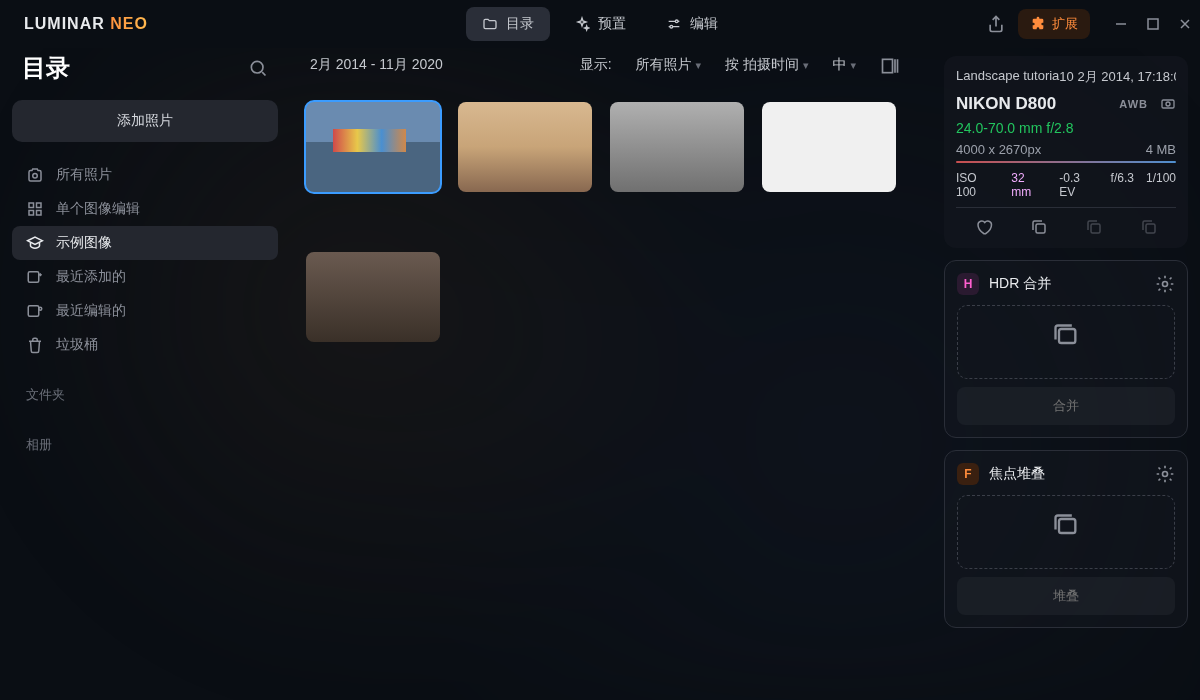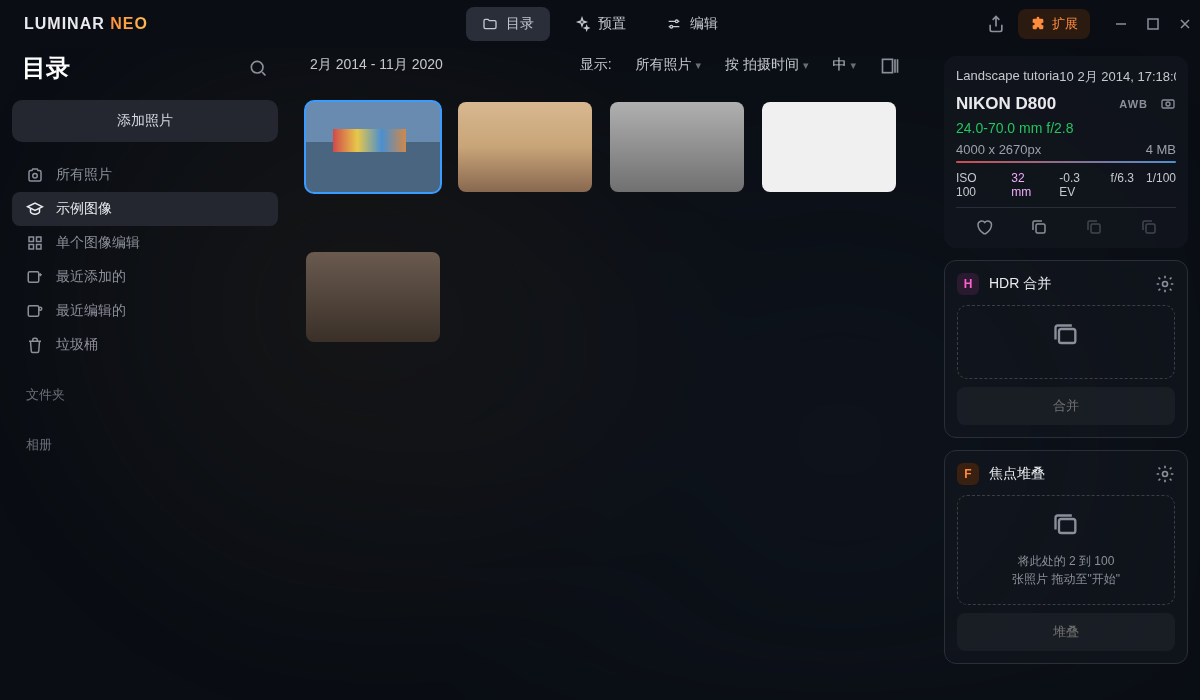--- a/index.html
+++ b/index.html
@@ -161,35 +161,35 @@
       </div>
       <div class="add-btn">添加照片</div>
       <ul class="navlist">
         <li class="navitem">
           <svg viewBox="0 0 24 24" fill="none" stroke="currentColor" stroke-width="2">
               <path d="M4 8a2 2 0 012-2h2l1-2h6l1 2h2a2 2 0 012 2v10a2 2 0 01-2 2H6a2 2 0 01-2-2V8z"></path>
               <circle cx="12" cy="13" r="3"></circle>
             </svg>
           <span>所有照片</span>
         </li>
-        <li class="navitem active">
-          <svg viewBox="0 0 24 24" fill="none" stroke="currentColor" stroke-width="2">
-              <path d="M2 9l10-5 10 5-10 5L2 9z"></path>
-              <path d="M6 11v5c0 1 3 3 6 3s6-2 6-3v-5"></path>
-            </svg>
-          <span>示例图像</span>
-        </li>
         <li class="navitem">
           <svg viewBox="0 0 24 24" fill="none" stroke="currentColor" stroke-width="2">
               <rect x="4" y="4" width="6" height="6"></rect>
               <rect x="14" y="4" width="6" height="6"></rect>
               <rect x="4" y="14" width="6" height="6"></rect>
               <rect x="14" y="14" width="6" height="6"></rect>
             </svg>
           <span>单个图像编辑</span>
+        </li>
+        <li class="navitem active">
+          <svg viewBox="0 0 24 24" fill="none" stroke="currentColor" stroke-width="2">
+              <path d="M2 9l10-5 10 5-10 5L2 9z"></path>
+              <path d="M6 11v5c0 1 3 3 6 3s6-2 6-3v-5"></path>
+            </svg>
+          <span>示例图像</span>
         </li>
         <li class="navitem">
           <svg viewBox="0 0 24 24" fill="none" stroke="currentColor" stroke-width="2">
               <rect x="3" y="5" width="14" height="14" rx="2"></rect>
               <path d="M17 9h4M19 7v4"></path>
             </svg>
           <span>最近添加的</span>
         </li>
         <li class="navitem">
           <svg viewBox="0 0 24 24" fill="none" stroke="currentColor" stroke-width="2">
@@ -341,20 +341,19 @@
                 <circle cx="12" cy="12" r="3"></circle>
                 <path d="M12 2v3M12 19v3M4.2 4.2l2.1 2.1M17.7 17.7l2.1 2.1M2 12h3M19 12h3M4.2 19.8l2.1-2.1M17.7 6.3l2.1-2.1"></path>
               </svg>
             </div>
         </div>
         <div class="drop">
           <svg viewBox="0 0 24 24" fill="none" stroke="currentColor" stroke-width="2">
               <rect x="6" y="6" width="14" height="12" rx="2"></rect>
               <path d="M3 15V5a2 2 0 012-2h12"></path>
             </svg>
-          <div class="drop-text"><span>将此处的 2 到 100</span><br><span>张照片 拖动至"开始"</span></div>
         </div>
         <div class="panel-btn">堆叠</div>
       </div>
 
     </div>
   </div>
 </div>
 
 </body></html>

